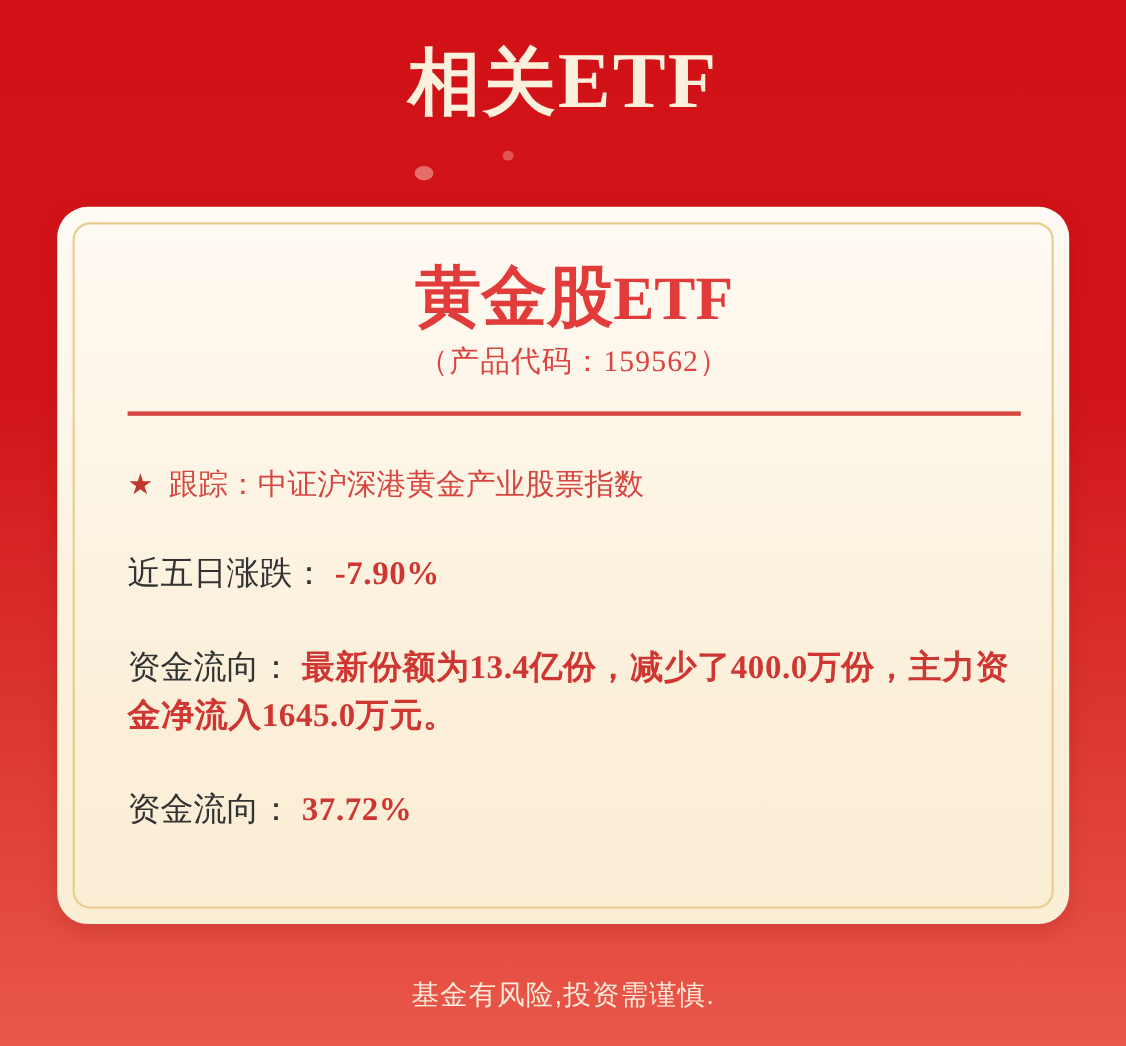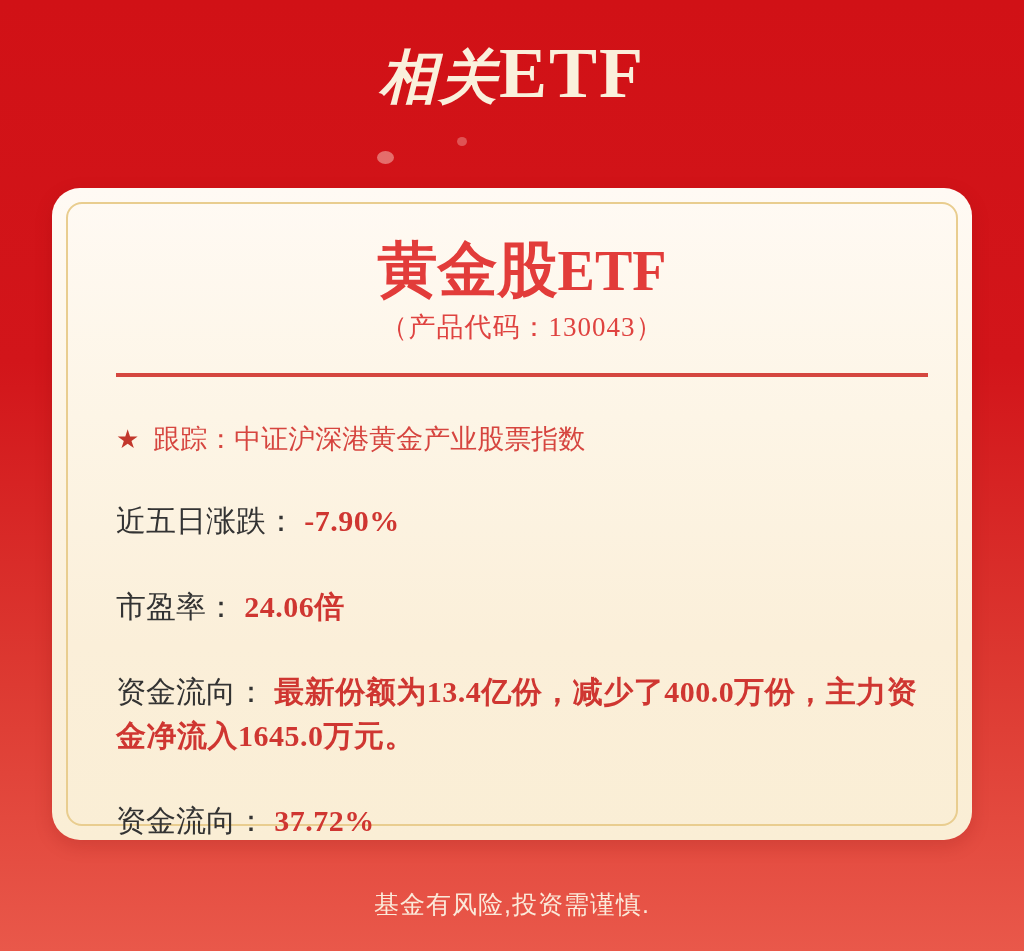--- a/index.html
+++ b/index.html
@@ -24,22 +24,21 @@
     width: 100%;
     text-align: center;
     color: #faf0dc;
     line-height: 1.1;
     letter-spacing: 2px;
     user-select: none;
   }
   .header-title .cn {
     font-family: "Liberation Sans", sans-serif;
     font-weight: 900;
-    font-size: 58px;
-    font-style: italic;
+    font-size: 66px;
   }
   .header-title .en {
     font-family: "Liberation Serif", serif;
     font-weight: 700;
     font-size: 72px;
   }
   
   .dot {
     position: absolute;
     border-radius: 50%;
@@ -155,39 +154,35 @@
   <div class="dot dot-small"></div>
 
   <div class="card">
     <div class="card-border"></div>
     <div class="card-content">
 
       <h1 class="product-title">
         <span class="cn">黄金股</span><span class="en">ETF</span>
       </h1>
 
-      <div class="product-code">（产品代码：130043）</div>
+      <div class="product-code">（产品代码：159562）</div>
 
       <hr class="divider">
 
       <div class="tracking-row">
         <span class="star">★</span>
         <span>跟踪：</span>
         <span>中证沪深港黄金产业股票指数</span>
       </div>
 
       <div class="metric-row">
         <span class="metric-label">近五日涨跌：</span>
         <span class="metric-value">-7.90%</span>
       </div>
 
-      <div class="metric-row">
-        <span class="metric-label">市盈率：</span>
-        <span class="metric-value">24.06倍</span>
-      </div>
 
       <div class="metric-row">
         <span class="metric-label">资金流向：</span>
         <span class="metric-value">最新份额为13.4亿份，减少了400.0万份，主力资金净流入1645.0万元。</span>
       </div>
 
       <div class="metric-row">
         <span class="metric-label">资金流向：</span>
         <span class="metric-value">37.72%</span>
       </div>

